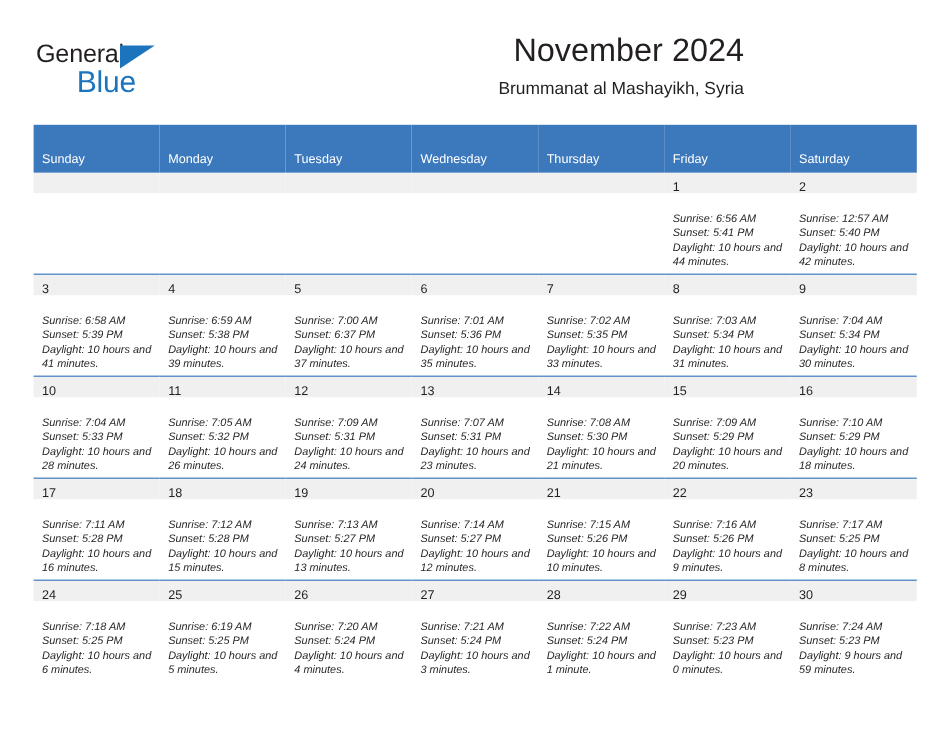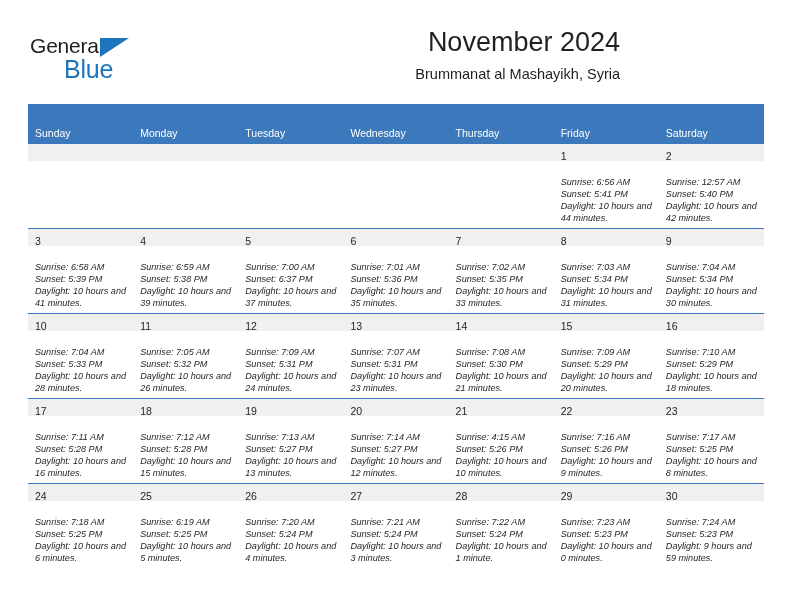--- a/index.html
+++ b/index.html
@@ -374,21 +374,21 @@
             <div class="daynum-band"><span class="daynum">20</span></div>
             <div class="cell-body">
               <div>Sunrise: 7:14 AM</div>
               <div>Sunset: 5:27 PM</div>
               <div class="wrap">Daylight: 10 hours and 12 minutes.</div>
             </div>
           </td>
           <td>
             <div class="daynum-band"><span class="daynum">21</span></div>
             <div class="cell-body">
-              <div>Sunrise: 4:15 AM</div>
+              <div>Sunrise: 7:15 AM</div>
               <div>Sunset: 5:26 PM</div>
               <div class="wrap">Daylight: 10 hours and 10 minutes.</div>
             </div>
           </td>
           <td>
             <div class="daynum-band"><span class="daynum">22</span></div>
             <div class="cell-body">
               <div>Sunrise: 7:16 AM</div>
               <div>Sunset: 5:26 PM</div>
               <div class="wrap">Daylight: 10 hours and 9 minutes.</div>

